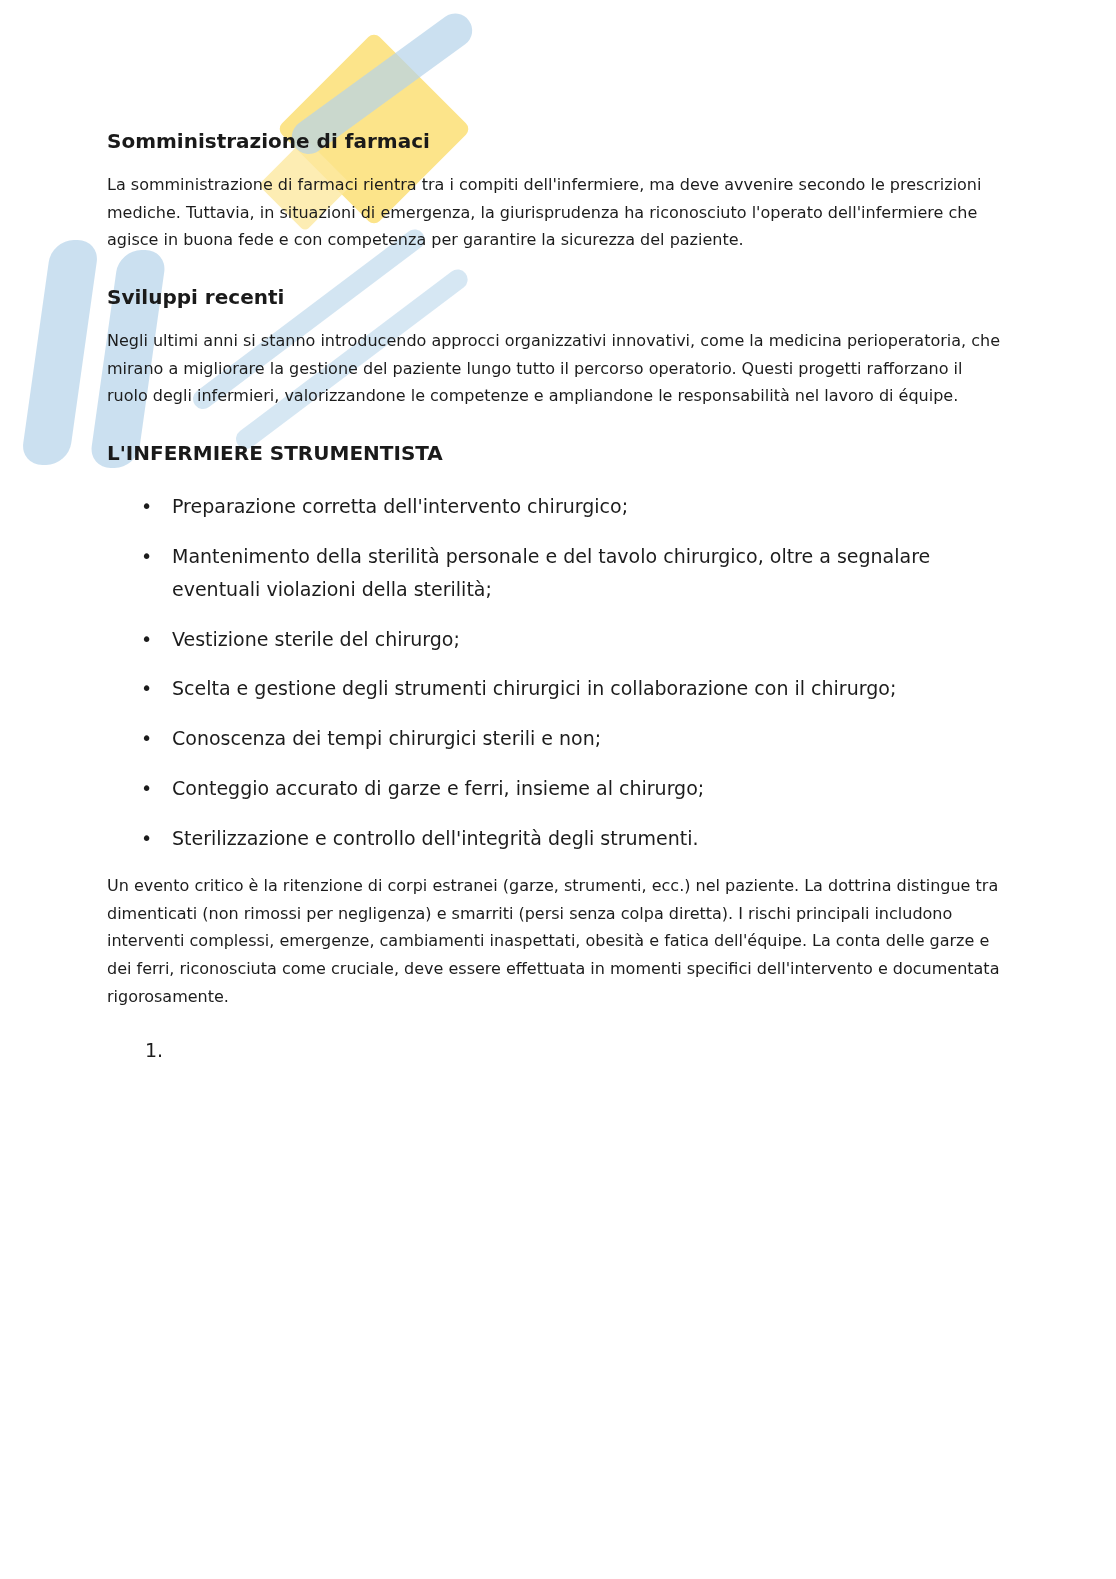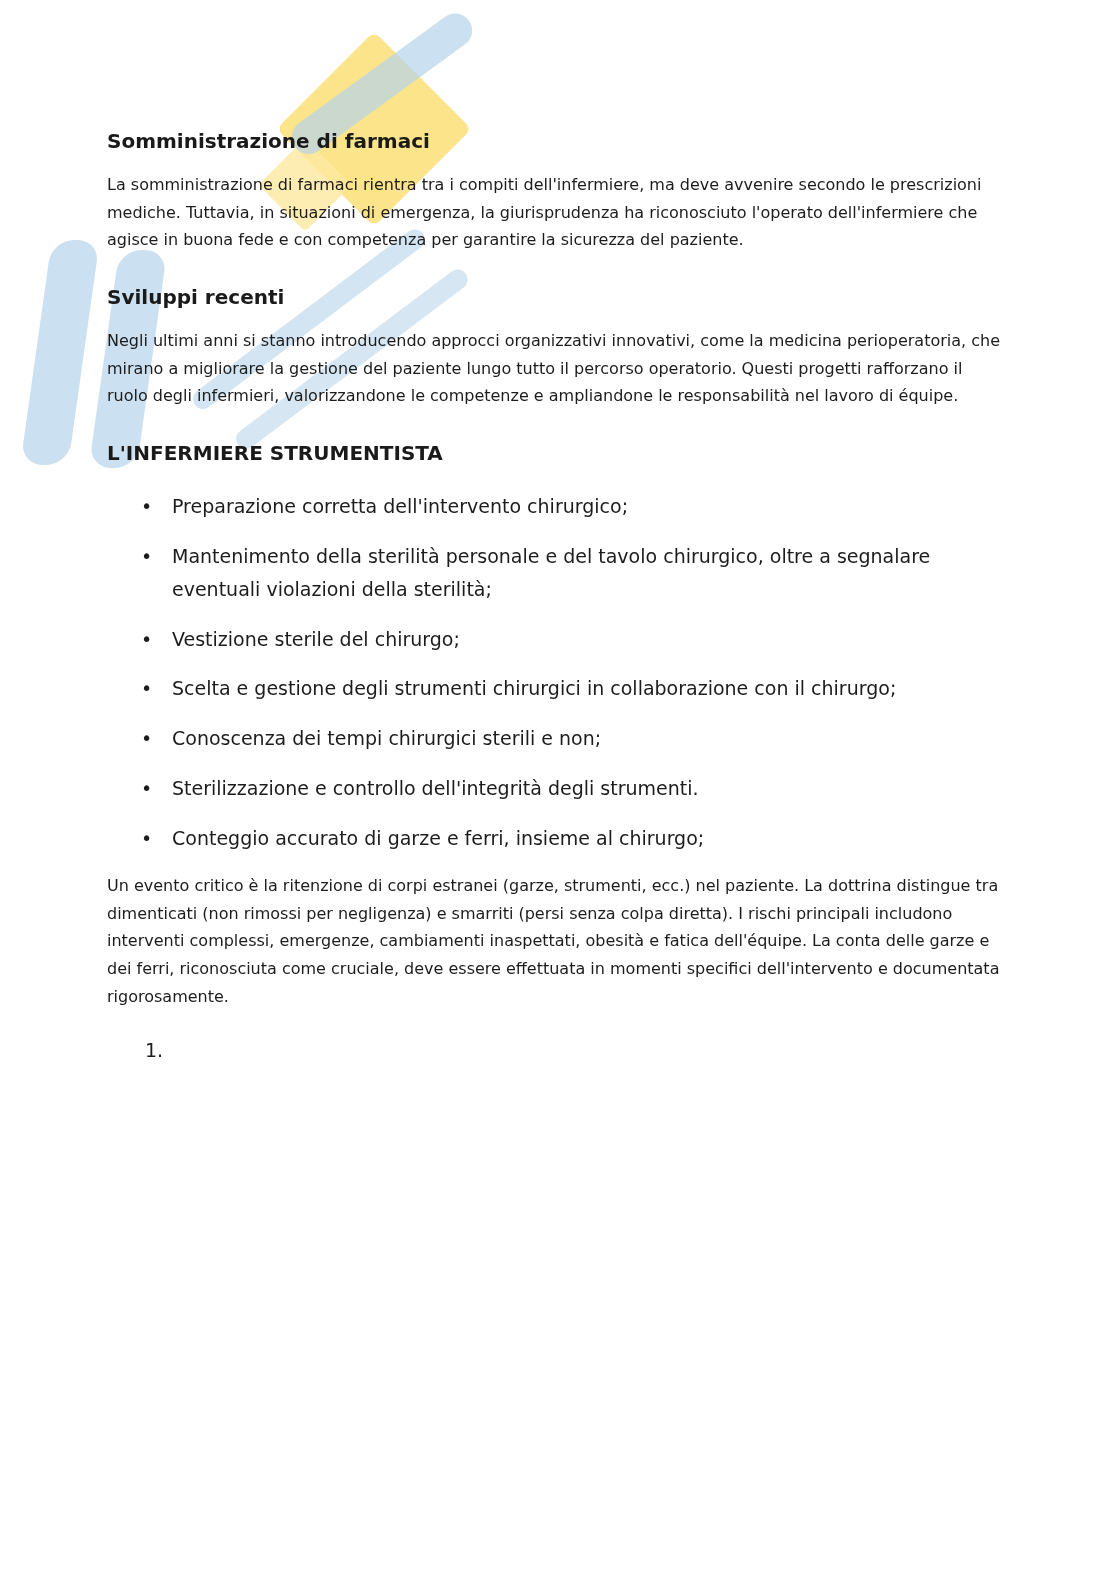--- a/index.html
+++ b/index.html
@@ -69,22 +69,22 @@
   <p>Negli ultimi anni si stanno introducendo approcci organizzativi innovativi, come la medicina perioperatoria, che mirano a migliorare la gestione del paziente lungo tutto il percorso operatorio. Questi progetti rafforzano il ruolo degli infermieri, valorizzandone le competenze e ampliandone le responsabilità nel lavoro di équipe.</p>
 
   <h2>L'INFERMIERE STRUMENTISTA</h2>
 
   <ul class="bullets">
     <li>Preparazione corretta dell'intervento chirurgico;</li>
     <li>Mantenimento della sterilità personale e del tavolo chirurgico, oltre a segnalare eventuali violazioni della sterilità;</li>
     <li>Vestizione sterile del chirurgo;</li>
     <li>Scelta e gestione degli strumenti chirurgici in collaborazione con il chirurgo;</li>
     <li>Conoscenza dei tempi chirurgici sterili e non;</li>
+    <li>Conteggio accurato di garze e ferri, insieme al chirurgo;</li>
     <li>Sterilizzazione e controllo dell'integrità degli strumenti.</li>
-    <li>Conteggio accurato di garze e ferri, insieme al chirurgo;</li>
   </ul>
 
   <p><span>Un evento critico è la ritenzione di corpi estranei (garze, strumenti, ecc.) nel paziente. La dottrina distingue tra </span><b>dimenticati</b><span> (non rimossi per negligenza) e </span><b>smarriti</b><span> (persi senza colpa diretta). I rischi principali includono interventi complessi, emergenze, cambiamenti inaspettati, obesità e fatica dell'équipe. La conta delle garze e dei ferri, riconosciuta come cruciale, deve essere effettuata in momenti specifici dell'intervento e documentata rigorosamente.</span></p>
 
 
   <ol class="numlist">
     <li>
       <span class="num">1.</span>
     </li>
   </ol>

